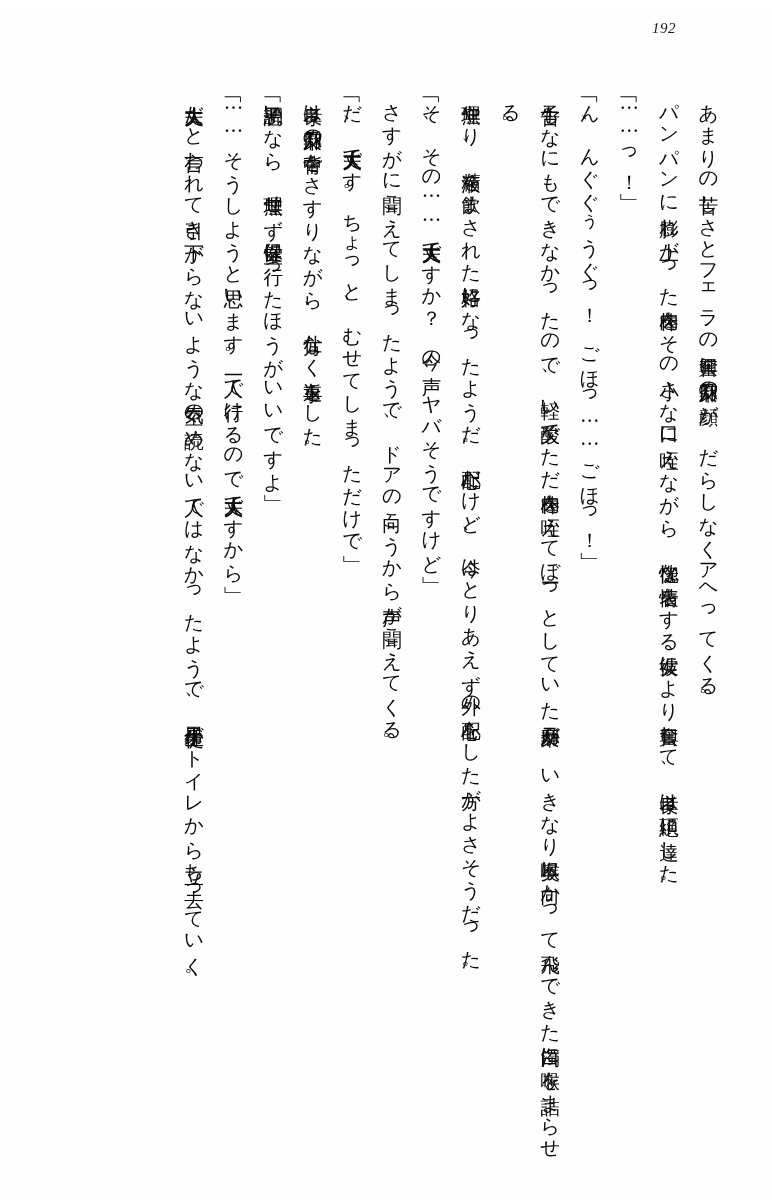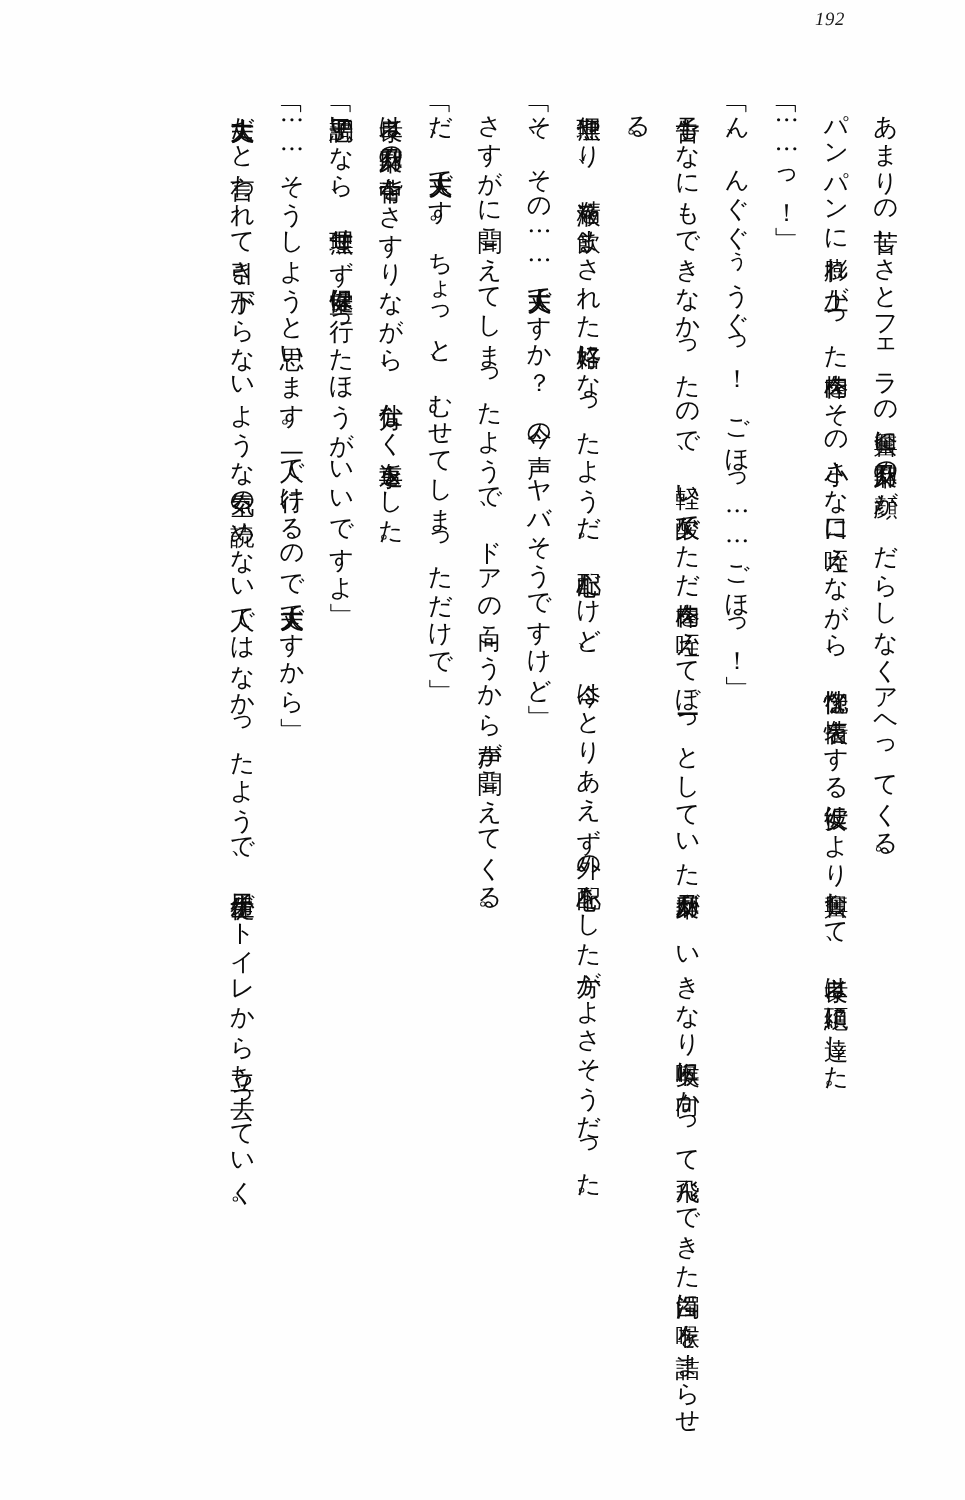--- a/index.html
+++ b/index.html
@@ -12,20 +12,21 @@
     height: 1200px;
     position: relative;
     font-family: "DejaVu Serif", "Liberation Serif", serif;
     color: #000000;
     overflow: hidden;
   }
   #page {
     position: absolute;
     inset: 0;
     background: #fefefe;
+    margin-top: 12px;
   }
   
   .page-number {
     position: absolute;
     top: 8px;
     right: 96px;
     font-family: "Liberation Serif", "DejaVu Serif", serif;
     font-style: italic;
     font-size: 15px;
     letter-spacing: 0.5px;

